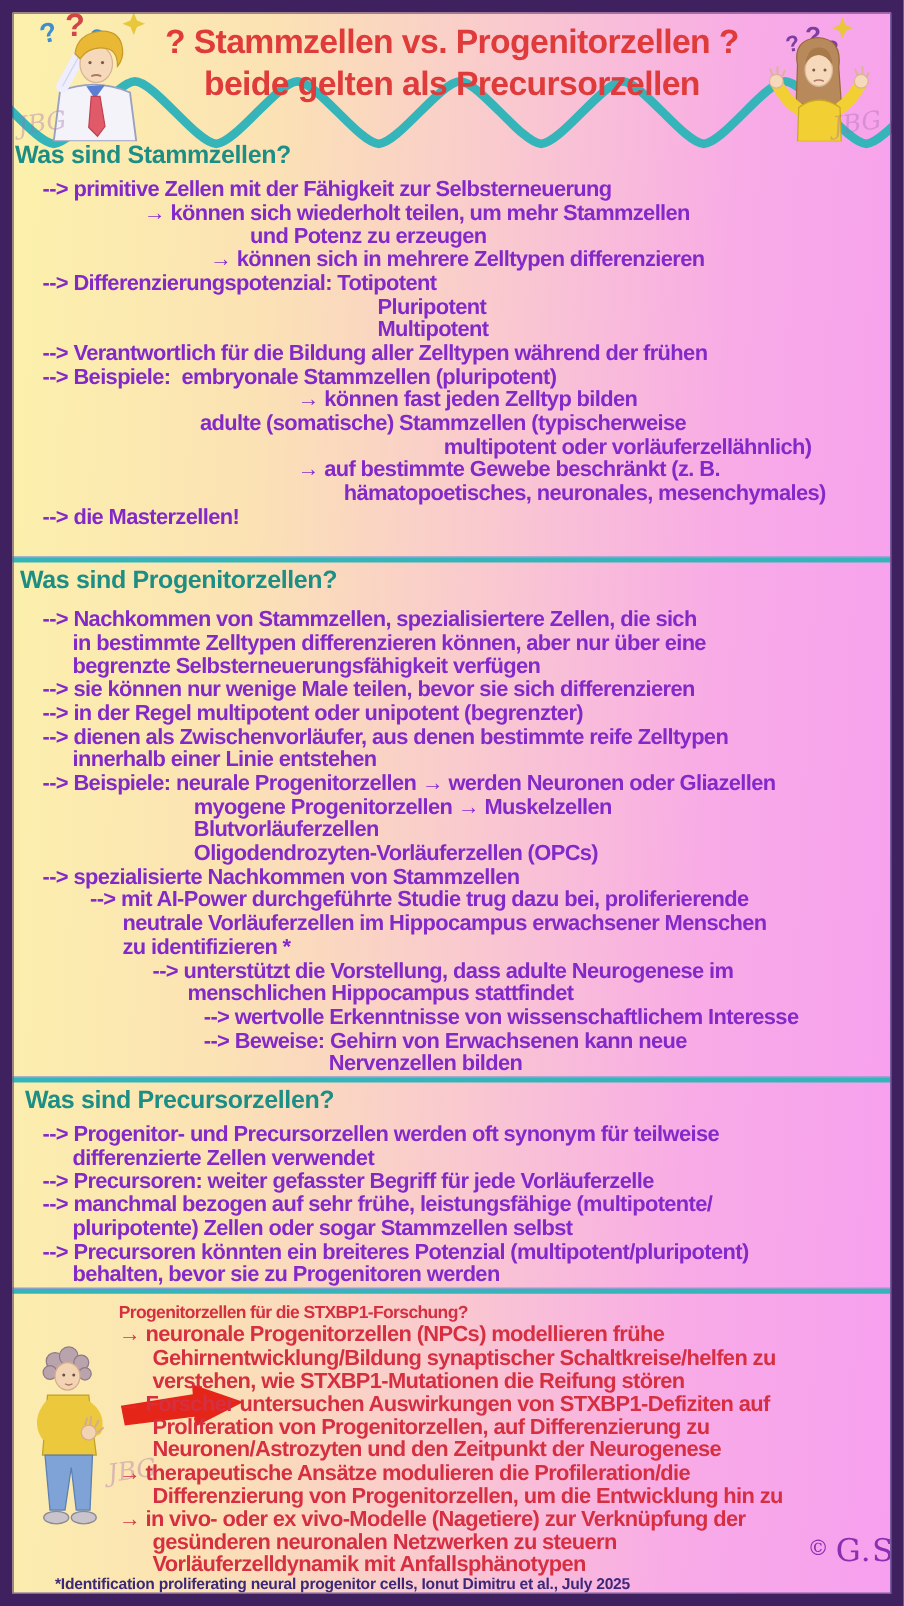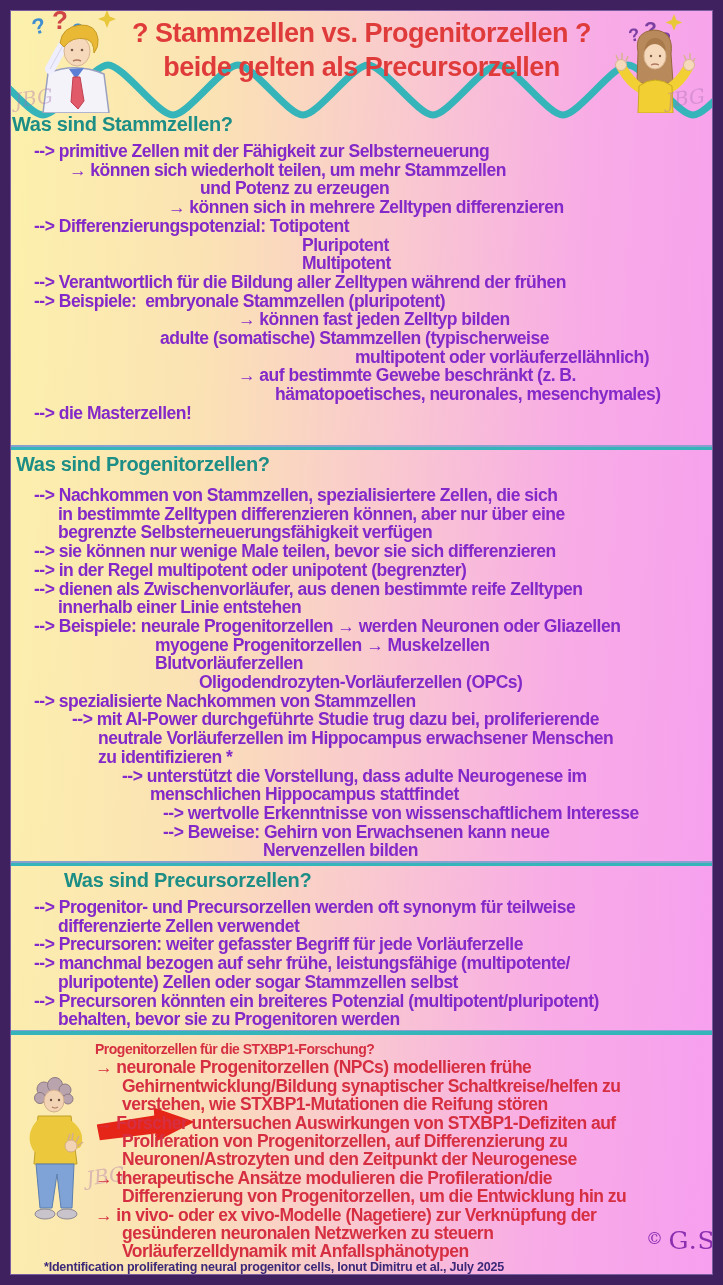--- a/index.html
+++ b/index.html
@@ -91,21 +91,21 @@
     <ellipse cx="61" cy="48" rx="11" ry="13" fill="#f6d9bb" stroke="#d8b493"></ellipse>
     <path d="M50,44 Q52,30 61,30 Q71,30 72,44 Q67,36 61,36 Q54,36 50,44 Z" fill="#a8794a"></path>
     <circle cx="57" cy="48" r="1.2" fill="#7a5a46"></circle>
       <circle cx="66" cy="48" r="1.2" fill="#7a5a46"></circle>
     <path d="M57,57 Q61,55 65,57" stroke="#b07860" fill="none" stroke-width="1.3"></path>
   </svg>
 
   <div class="section s1">
       <div class="heading" style="padding-left: 12px;">Was sind Stammzellen?</div>
       <div class="line" style="padding-left: 34px;">--&gt; primitive Zellen mit der Fähigkeit zur Selbsterneuerung</div>
-      <div class="line" style="padding-left: 69px;">→ können sich wiederholt teilen, um mehr Stammzellen</div>
+      <div class="line" style="padding-left: 115px;">→ können sich wiederholt teilen, um mehr Stammzellen</div>
       <div class="line" style="padding-left: 200px;">und Potenz zu erzeugen</div>
       <div class="line" style="padding-left: 168px;">→ können sich in mehrere Zelltypen differenzieren</div>
       <div class="line" style="padding-left: 34px;">--&gt; Differenzierungspotenzial: Totipotent</div>
       <div class="line" style="padding-left: 302px;">Pluripotent</div>
       <div class="line" style="padding-left: 302px;">Multipotent</div>
       <div class="line" style="padding-left: 34px;">--&gt; Verantwortlich für die Bildung aller Zelltypen während der frühen</div>
       <div class="line" style="padding-left: 34px;">--&gt; Beispiele:  embryonale Stammzellen (pluripotent)</div>
       <div class="line" style="padding-left: 238px;">→ können fast jeden Zelltyp bilden</div>
       <div class="line" style="padding-left: 160px;">adulte (somatische) Stammzellen (typischerweise</div>
       <div class="line" style="padding-left: 355px;">multipotent oder vorläuferzellähnlich)</div>
@@ -119,34 +119,34 @@
       <div class="line" style="padding-left: 34px;">--&gt; Nachkommen von Stammzellen, spezialisiertere Zellen, die sich</div>
       <div class="line" style="padding-left: 58px;">in bestimmte Zelltypen differenzieren können, aber nur über eine</div>
       <div class="line" style="padding-left: 58px;">begrenzte Selbsterneuerungsfähigkeit verfügen</div>
       <div class="line" style="padding-left: 34px;">--&gt; sie können nur wenige Male teilen, bevor sie sich differenzieren</div>
       <div class="line" style="padding-left: 34px;">--&gt; in der Regel multipotent oder unipotent (begrenzter)</div>
       <div class="line" style="padding-left: 34px;">--&gt; dienen als Zwischenvorläufer, aus denen bestimmte reife Zelltypen</div>
       <div class="line" style="padding-left: 58px;">innerhalb einer Linie entstehen</div>
       <div class="line" style="padding-left: 34px;">--&gt; Beispiele: neurale Progenitorzellen → werden Neuronen oder Gliazellen</div>
       <div class="line" style="padding-left: 155px;">myogene Progenitorzellen → Muskelzellen</div>
       <div class="line" style="padding-left: 155px;">Blutvorläuferzellen</div>
-      <div class="line" style="padding-left: 155px; margin-left: 44px;">Oligodendrozyten-Vorläuferzellen (OPCs)</div>
+      <div class="line" style="padding-left: 155px;">Oligodendrozyten-Vorläuferzellen (OPCs)</div>
       <div class="line" style="padding-left: 34px;">--&gt; spezialisierte Nachkommen von Stammzellen</div>
       <div class="line" style="padding-left: 72px;">--&gt; mit AI-Power durchgeführte Studie trug dazu bei, proliferierende</div>
       <div class="line" style="padding-left: 98px;">neutrale Vorläuferzellen im Hippocampus erwachsener Menschen</div>
       <div class="line" style="padding-left: 98px;">zu identifizieren *</div>
       <div class="line" style="padding-left: 122px;">--&gt; unterstützt die Vorstellung, dass adulte Neurogenese im</div>
       <div class="line" style="padding-left: 150px;">menschlichen Hippocampus stattfindet</div>
       <div class="line" style="padding-left: 163px;">--&gt; wertvolle Erkenntnisse von wissenschaftlichem Interesse</div>
       <div class="line" style="padding-left: 163px;">--&gt; Beweise: Gehirn von Erwachsenen kann neue</div>
       <div class="line" style="padding-left: 263px;">Nervenzellen bilden</div>
     </div>
   <div class="divider" id="div2"></div>
   <div class="section s3">
-      <div class="heading" style="padding-left: 20px; margin-left: 44px;">Was sind Precursorzellen?</div>
+      <div class="heading" style="padding-left: 20px;">Was sind Precursorzellen?</div>
       <div class="line" style="padding-left: 34px;">--&gt; Progenitor- und Precursorzellen werden oft synonym für teilweise</div>
       <div class="line" style="padding-left: 58px;">differenzierte Zellen verwendet</div>
       <div class="line" style="padding-left: 34px;">--&gt; Precursoren: weiter gefasster Begriff für jede Vorläuferzelle</div>
       <div class="line" style="padding-left: 34px;">--&gt; manchmal bezogen auf sehr frühe, leistungsfähige (multipotente/</div>
       <div class="line" style="padding-left: 58px;">pluripotente) Zellen oder sogar Stammzellen selbst</div>
       <div class="line" style="padding-left: 34px;">--&gt; Precursoren könnten ein breiteres Potenzial (multipotent/pluripotent)</div>
       <div class="line" style="padding-left: 58px;">behalten, bevor sie zu Progenitoren werden</div>
     </div>
   <div class="divider" id="div3"></div>
   <div class="section s4">

